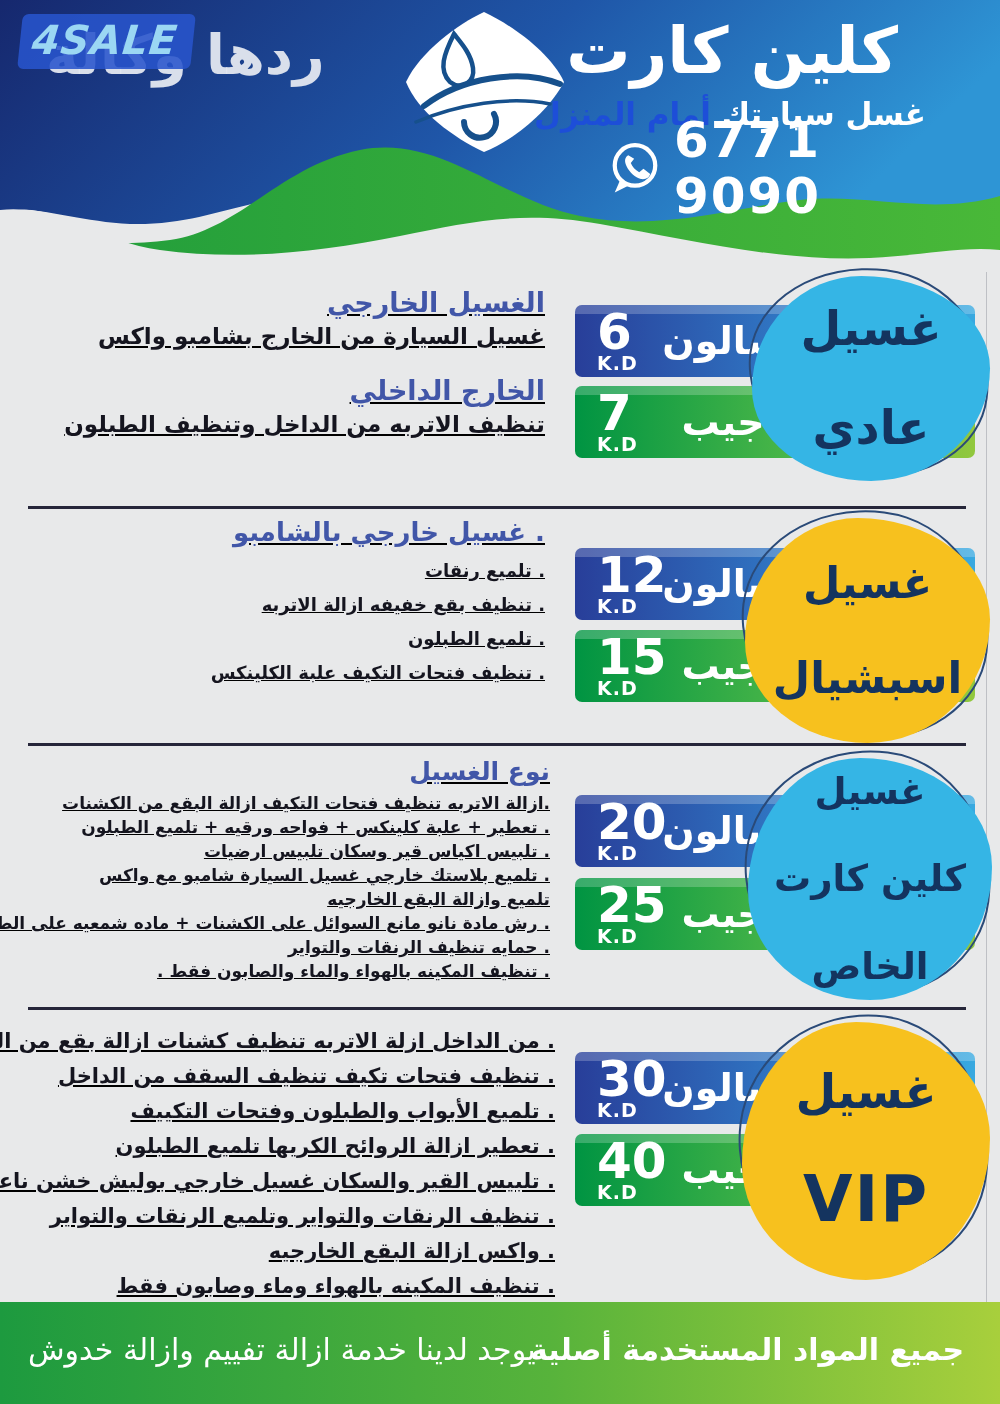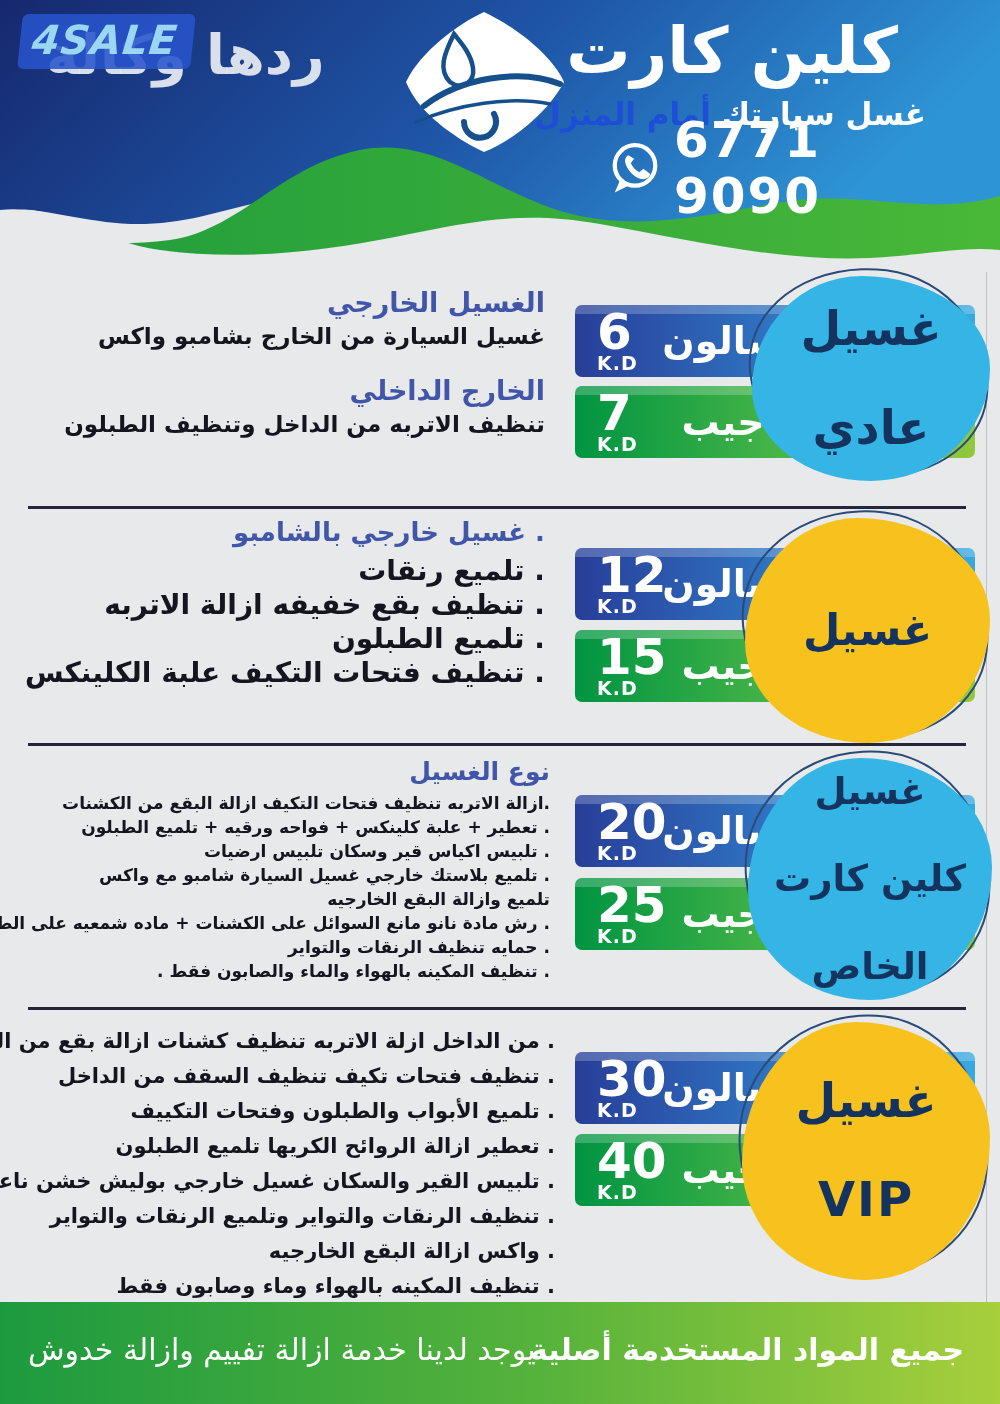--- a/index.html
+++ b/index.html
@@ -32,27 +32,27 @@
     background:rgba(40,84,204,0.88); color:#9bd7f3;
     font-style:italic; font-weight:800; font-size:40px; letter-spacing:1px;
     padding:3px 16px 6px 12px; border-radius:6px; transform:skewX(-6deg);
   }
   .corner-text{
     position:absolute; top:28px; left:46px; z-index:4; width:320px;
     direction:rtl; text-align:left;
     color:rgba(228,232,240,0.95); font-size:55px; font-weight:800; line-height:1.0;
   }
   
-  .sec-text{position:absolute; direction:rtl; text-align:right; white-space:nowrap;}
+  .sec-text{position:absolute; direction:rtl; text-align:right; white-space:nowrap;text-decoration:underline;}
   .sec-heading{color:#4156a8; font-weight:800;}
   .sec-item{color:#15151f; font-weight:700;}
   .s1 .sec-heading{font-size:27px; line-height:34px;}
   .s1 .sec-body{font-size:23px; line-height:32px; color:#15151f; font-weight:700; margin-bottom:22px;}
   .s2 .sec-heading{font-size:26px; line-height:36px; margin-bottom:4px;}
-  .s2 .sec-item{font-size:28px; line-height:34px;}
+  .s2 .sec-item{font-size:18px; line-height:34px;}
   .s3 .sec-heading{font-size:25px; line-height:32px; margin-bottom:3px;}
   .s3 .sec-item{font-size:17px; line-height:24px;}
   .s4 .sec-item{font-size:21px; line-height:35px;}
   
   .divider{position:absolute; left:28px; width:938px; height:2.5px; background:#26263a;}
   .edge-line{position:absolute; right:13px; top:272px; bottom:0; width:1.5px; background:rgba(140,142,152,0.45);}
   
   .bar{position:absolute; left:575px; width:400px; height:72px; border-radius:7px; z-index:1;}
   .bar::after{content:""; position:absolute; top:0; left:0; right:0; height:9px;
               background:rgba(255,255,255,0.22); border-radius:7px 7px 0 0;}
@@ -74,21 +74,21 @@
                border-radius:52% 48% 46% 54% / 48% 56% 44% 52%; transform:rotate(7deg);}
   .badge .txt{
     position:absolute; inset:0; display:flex; flex-direction:column; justify-content:center; align-items:center;
     direction:rtl; color:#14345f; font-weight:800; text-align:center;gap:46px;
   }
   .badge .txt div{line-height:1.12;}
   .b1 .txt div{font-size:47px;}
   .b2 .txt div{font-size:43px;}
   .b3 .txt div{font-size:37px;}
   .b4 .txt .ar{font-size:47px;}
-  .b4 .txt .vip{font-size:48px; letter-spacing:2px; direction:ltr;}
+  .b4 .txt .vip{font-size:64px; letter-spacing:2px; direction:ltr;}
   
   .footer{
     position:absolute; left:0; bottom:0; width:1000px; height:102px;
     background:linear-gradient(90deg,#1d9a3f 0%,#57b33b 55%,#a8cf3c 100%);
   }
   .footer-right{
     position:absolute; right:36px; top:30px; direction:rtl;
     color:#fff; font-size:30px; font-weight:800; white-space:nowrap;
   }
   .footer-left{
@@ -197,20 +197,21 @@
       <span class="kd">K.D</span>
     </div>
     <div class="bar-label">جيب</div>
   </div>
 
   <div class="badge badge-yellow b2" style="top:518px; left:745px; width:245px; height:225px;">
     <div class="ring"></div>
     <div class="fill"></div>
     <div class="txt">
       <div>غسيل</div>
+      <div>اسبشيال</div>
     </div>
   </div>
 
   <div class="divider" style="top:743px;"></div>
 
   <div class="sec-text s3" style="top:756px; right:450px;">
     <div class="sec-heading">نوع الغسيل</div>
     <div class="sec-item">.ازالة الاتربه تنظيف فتحات التكيف ازالة البقع من الكشنات</div>
     <div class="sec-item">. تعطير  + علبة كلينكس + فواحه ورقيه + تلميع الطبلون</div>
     <div class="sec-item">. تلبيس اكياس قير وسكان تلبيس ارضيات</div>

